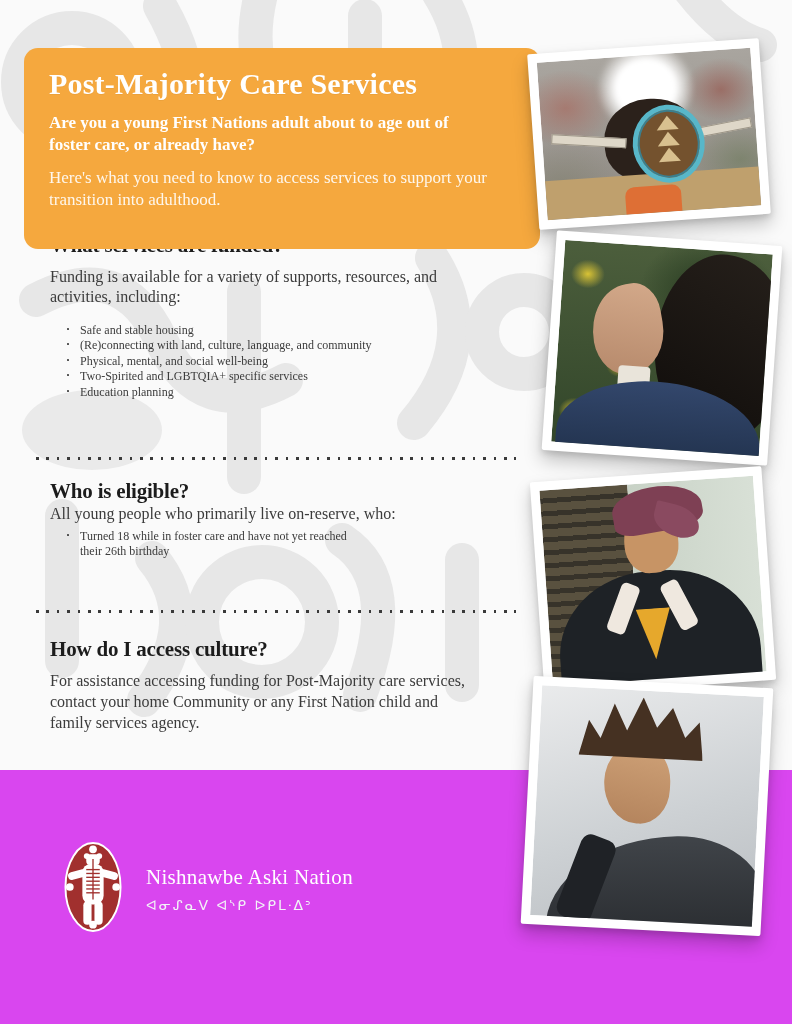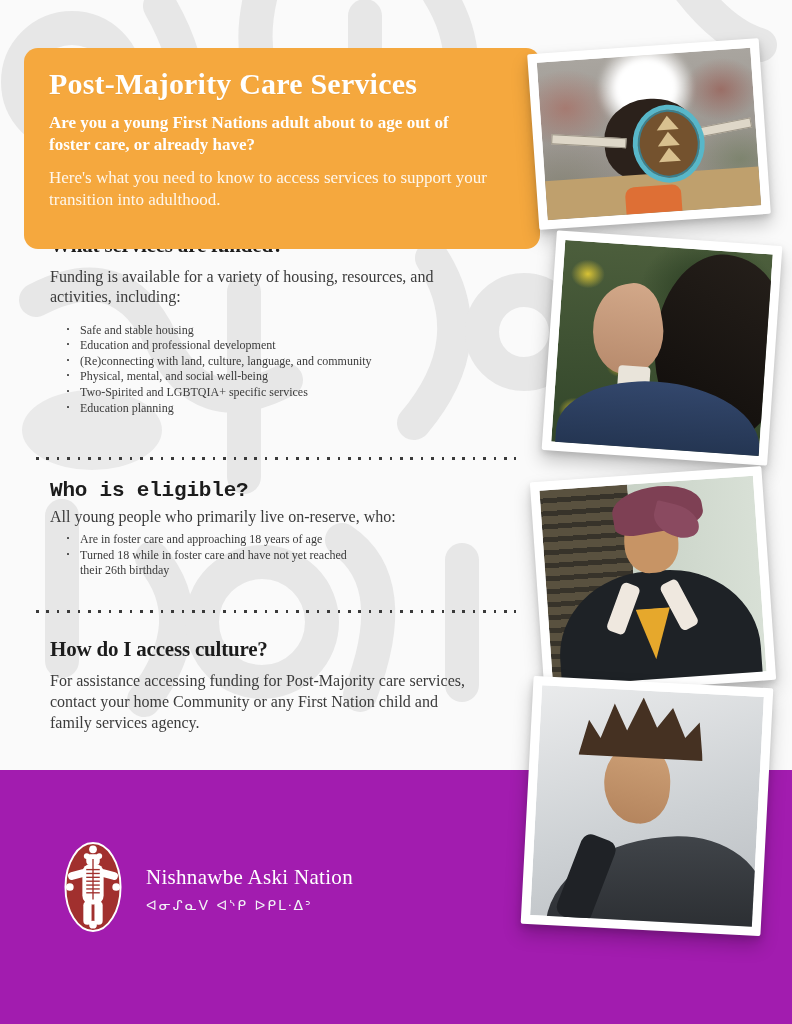--- a/index.html
+++ b/index.html
@@ -24,35 +24,35 @@
     margin:2px 0 10px 0;font-size:17px;font-weight:700;line-height:1.3;white-space:pre-line;
   }
   .header-card .intro{
     margin:0;font-size:17px;line-height:1.32;color:rgba(255,255,255,.9);white-space:pre-line;
   }
   
   .section{position:absolute;left:50px;width:472px;z-index:1;}
   .section h2{margin:0;font-size:21px;color:#1c1c1c;font-weight:700;letter-spacing:-.2px;}
   .section p{margin:0;font-size:16px;line-height:1.28;color:#3b3b3b;white-space:pre-line;}
   .sec1{top:233px;} .sec1 h2{margin-bottom:9px;} .sec1 p{margin-bottom:15px;}
-  .sec2{top:479px;} .sec2 h2{margin-bottom:5px;font-family:Liberation Mono, monospace;} .sec2 p{margin-bottom:5px;}
+  .sec2{top:479px;} .sec2 h2{} .sec2 p{margin-bottom:5px;}
   .sec3{top:637px;} .sec3 h2{margin-bottom:8px;} .sec3 p{line-height:1.32;}
   .blist{margin:0 0 0 15px;padding:0;list-style:none;}
   .blist li{
     position:relative;font-size:12px;line-height:1.21;margin-bottom:1px;
     padding-left:15px;color:#3b3b3b;white-space:pre-line;
   }
   .blist li::before{content:"\00B7";position:absolute;left:1px;top:-1px;font-weight:700;color:#2c2c2c;}
   .dotted{
     position:absolute;left:36px;width:480px;height:3px;z-index:1;
     background:repeating-linear-gradient(90deg,#3a3a3a 0 2.6px,transparent 2.6px 10.4px);
   }
   .dot1{top:457px;} .dot2{top:610px;}
   
-  .footer{position:absolute;left:0;top:770px;width:792px;height:254px;background:#a21caf;z-index:1;}
+  .footer{position:absolute;left:0;top:770px;width:792px;height:254px;background:#d946ef;z-index:1;}
   .logo{position:absolute;left:64px;top:71px;}
   .org{position:absolute;left:146px;top:95px;color:#fff;}
   .org-name{font-size:21px;letter-spacing:.3px;}
   .org-syllabics{font-family:"DejaVu Sans",sans-serif;font-size:14px;letter-spacing:2px;margin-top:7px;color:#f2f4f7;}
   
   .polaroid{
     position:absolute;background:#fff;padding:9px;border-radius:2px;z-index:5;
     box-shadow:0 10px 18px rgba(0,0,0,.22),0 3px 6px rgba(0,0,0,.13);
   }
   .photo{position:relative;width:100%;height:100%;overflow:hidden;}
@@ -153,39 +153,37 @@
   <div class="header-card">
     <h1>Post-Majority Care Services</h1>
     <p class="subtitle">Are you a young First Nations adult about to age out of
 foster care, or already have?</p>
     <p class="intro">Here's what you need to know to access services to support your
 transition into adulthood.</p>
   </div>
 
   <div class="section sec1">
     <h2>What services are funded?</h2>
-    <p>Funding is available for a variety of housing, resources, and
+    <p>Funding is available for a variety of supports, resources, and
 activities, including:</p>
     <ul class="blist">
       <li>Safe and stable housing</li>
-      <li>Education and professional development</li>
       <li>(Re)connecting with land, culture, language, and community</li>
       <li>Physical, mental, and social well-being</li>
       <li>Two-Spirited and LGBTQIA+ specific services</li>
       <li>Education planning</li>
     </ul>
   </div>
 
   <div class="dotted dot1"></div>
 
   <div class="section sec2">
     <h2>Who is eligible?</h2>
     <p>All young people who primarily live on-reserve, who:</p>
     <ul class="blist">
-      <li>Are in foster care and approaching 18 years of age</li>
       <li>Turned 18 while in foster care and have not yet reached
 their 26th birthday</li>
     </ul>
   </div>
 
   <div class="dotted dot2"></div>
 
   <div class="section sec3">
     <h2>How do I access culture?</h2>
     <p>For assistance accessing funding for Post-Majority care services,

